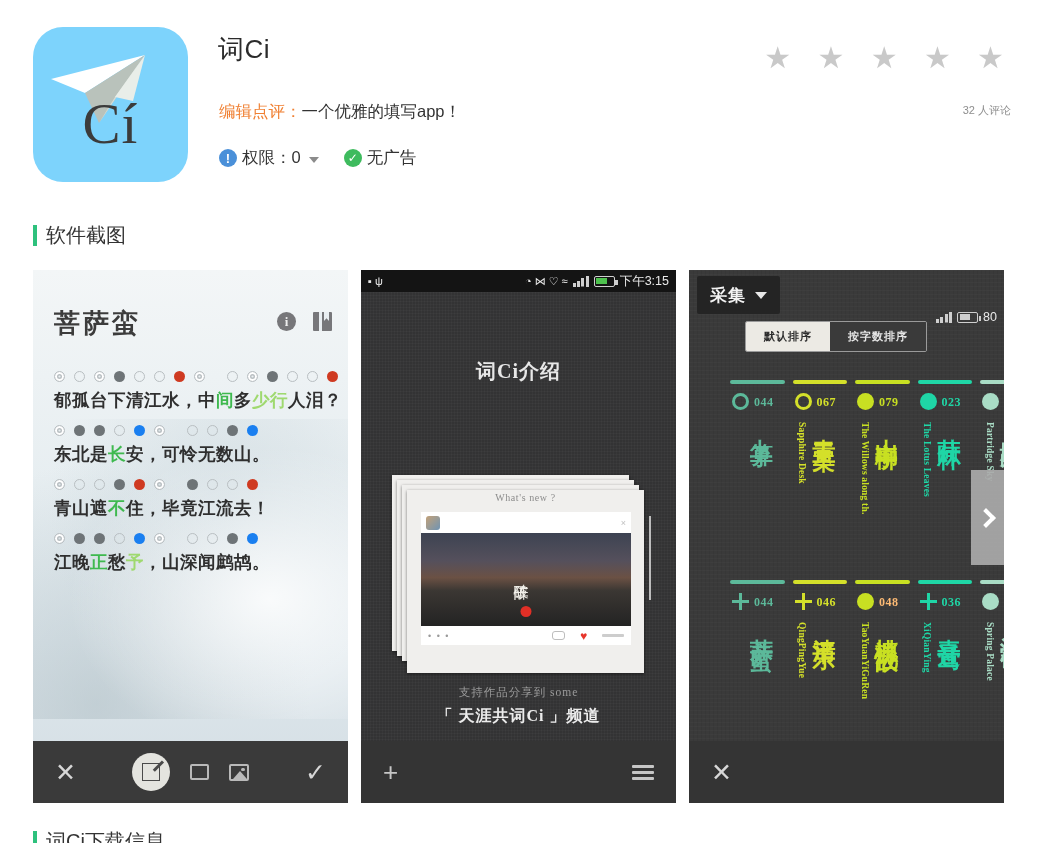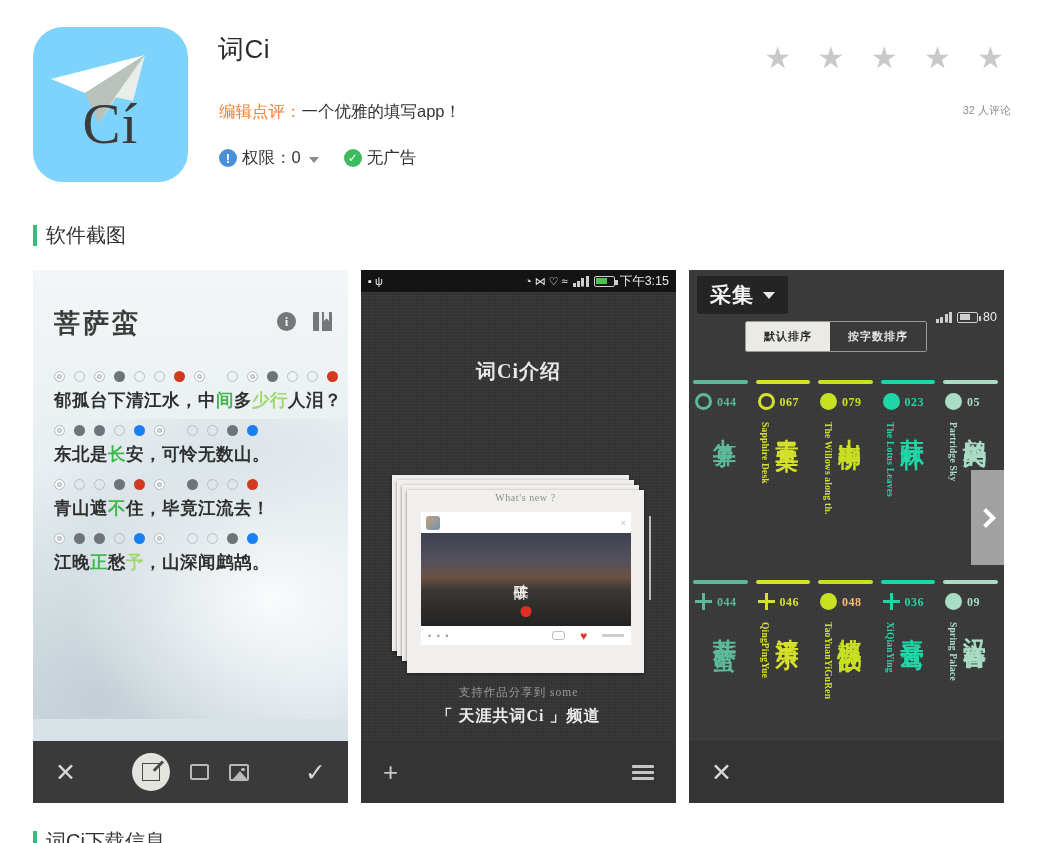--- a/index.html
+++ b/index.html
@@ -246,36 +246,36 @@
   #shot3 { background: #3a3a3a; }
   #shot3 .texture { position: absolute; inset: 0;
     background-image: repeating-linear-gradient(0deg, rgba(255,255,255,.02) 0 1px, transparent 1px 4px),
                       repeating-linear-gradient(90deg, rgba(0,0,0,.05) 0 1px, transparent 1px 4px); }
   #shot3 .statusbar { background: transparent; justify-content: flex-end; margin-top: 36px; }
   .s3-collect {
     position: absolute; left: 8px; top: 6px; height: 38px;
     background: #242424; display: flex; align-items: center; gap: 9px;
     padding: 0 13px; border-radius: 2px;
   }
-  .s3-collect span { color: #f3f3f3; font-size: 21px; font-weight: bold;
+  .s3-collect span { color: #f3f3f3; font-size: 17px; font-weight: bold;
     font-family: "Liberation Serif",serif; letter-spacing: 1px; }
   .tri-down { width: 0;height: 0;border-left: 6px solid transparent;
     border-right: 6px solid transparent; border-top: 7px solid #e8e8e8; }
   .seg {
     position: absolute; left: 56px; top: 51px; display: flex;
     border: 1.5px solid #9a9a9a; border-radius: 2px; overflow: hidden;
   }
   .seg div {
     padding: 7px 18px; font-size: 11px; font-weight: bold;
     font-family: "Liberation Serif",serif; letter-spacing: 1px;
   }
   .seg .on  { background: #eceae4; color: #2d2d2d; }
   .seg .off { background: #3a3a3a; color: #e6e6e6; }
 
-  .grid { position: absolute; left: 0; top: 110px; right: 0; bottom: 62px; overflow: hidden; }
+  .grid { position: absolute; left: 0; top: 110px; right: 0; bottom: 62px; overflow: hidden; padding-left: 37px; }
   .grow { position: relative; height: 200px; display: flex; padding-left: 0; }
   .gcol { width: 62.5px; position: relative; flex: none; }
   .gtop { position: absolute; left: 4px; right: 4px; top: 0; height: 3.5px; border-radius: 2px; }
   .gcirc { position: absolute; left: 6px; top: 13px; width: 17px; height: 17px; border-radius: 50%; }
   .gnum { position: absolute; left: 28px; top: 15px; font-size: 12px; font-weight: bold;
           font-family: "Liberation Serif",serif; letter-spacing: .5px; }
   .gcn {
     position: absolute; left: 24px; top: 40px;
     writing-mode: vertical-rl; font-family: "Liberation Serif","DejaVu Serif",serif;
     font-size: 23px; font-weight: bold; letter-spacing: 4px; line-height: 1;

